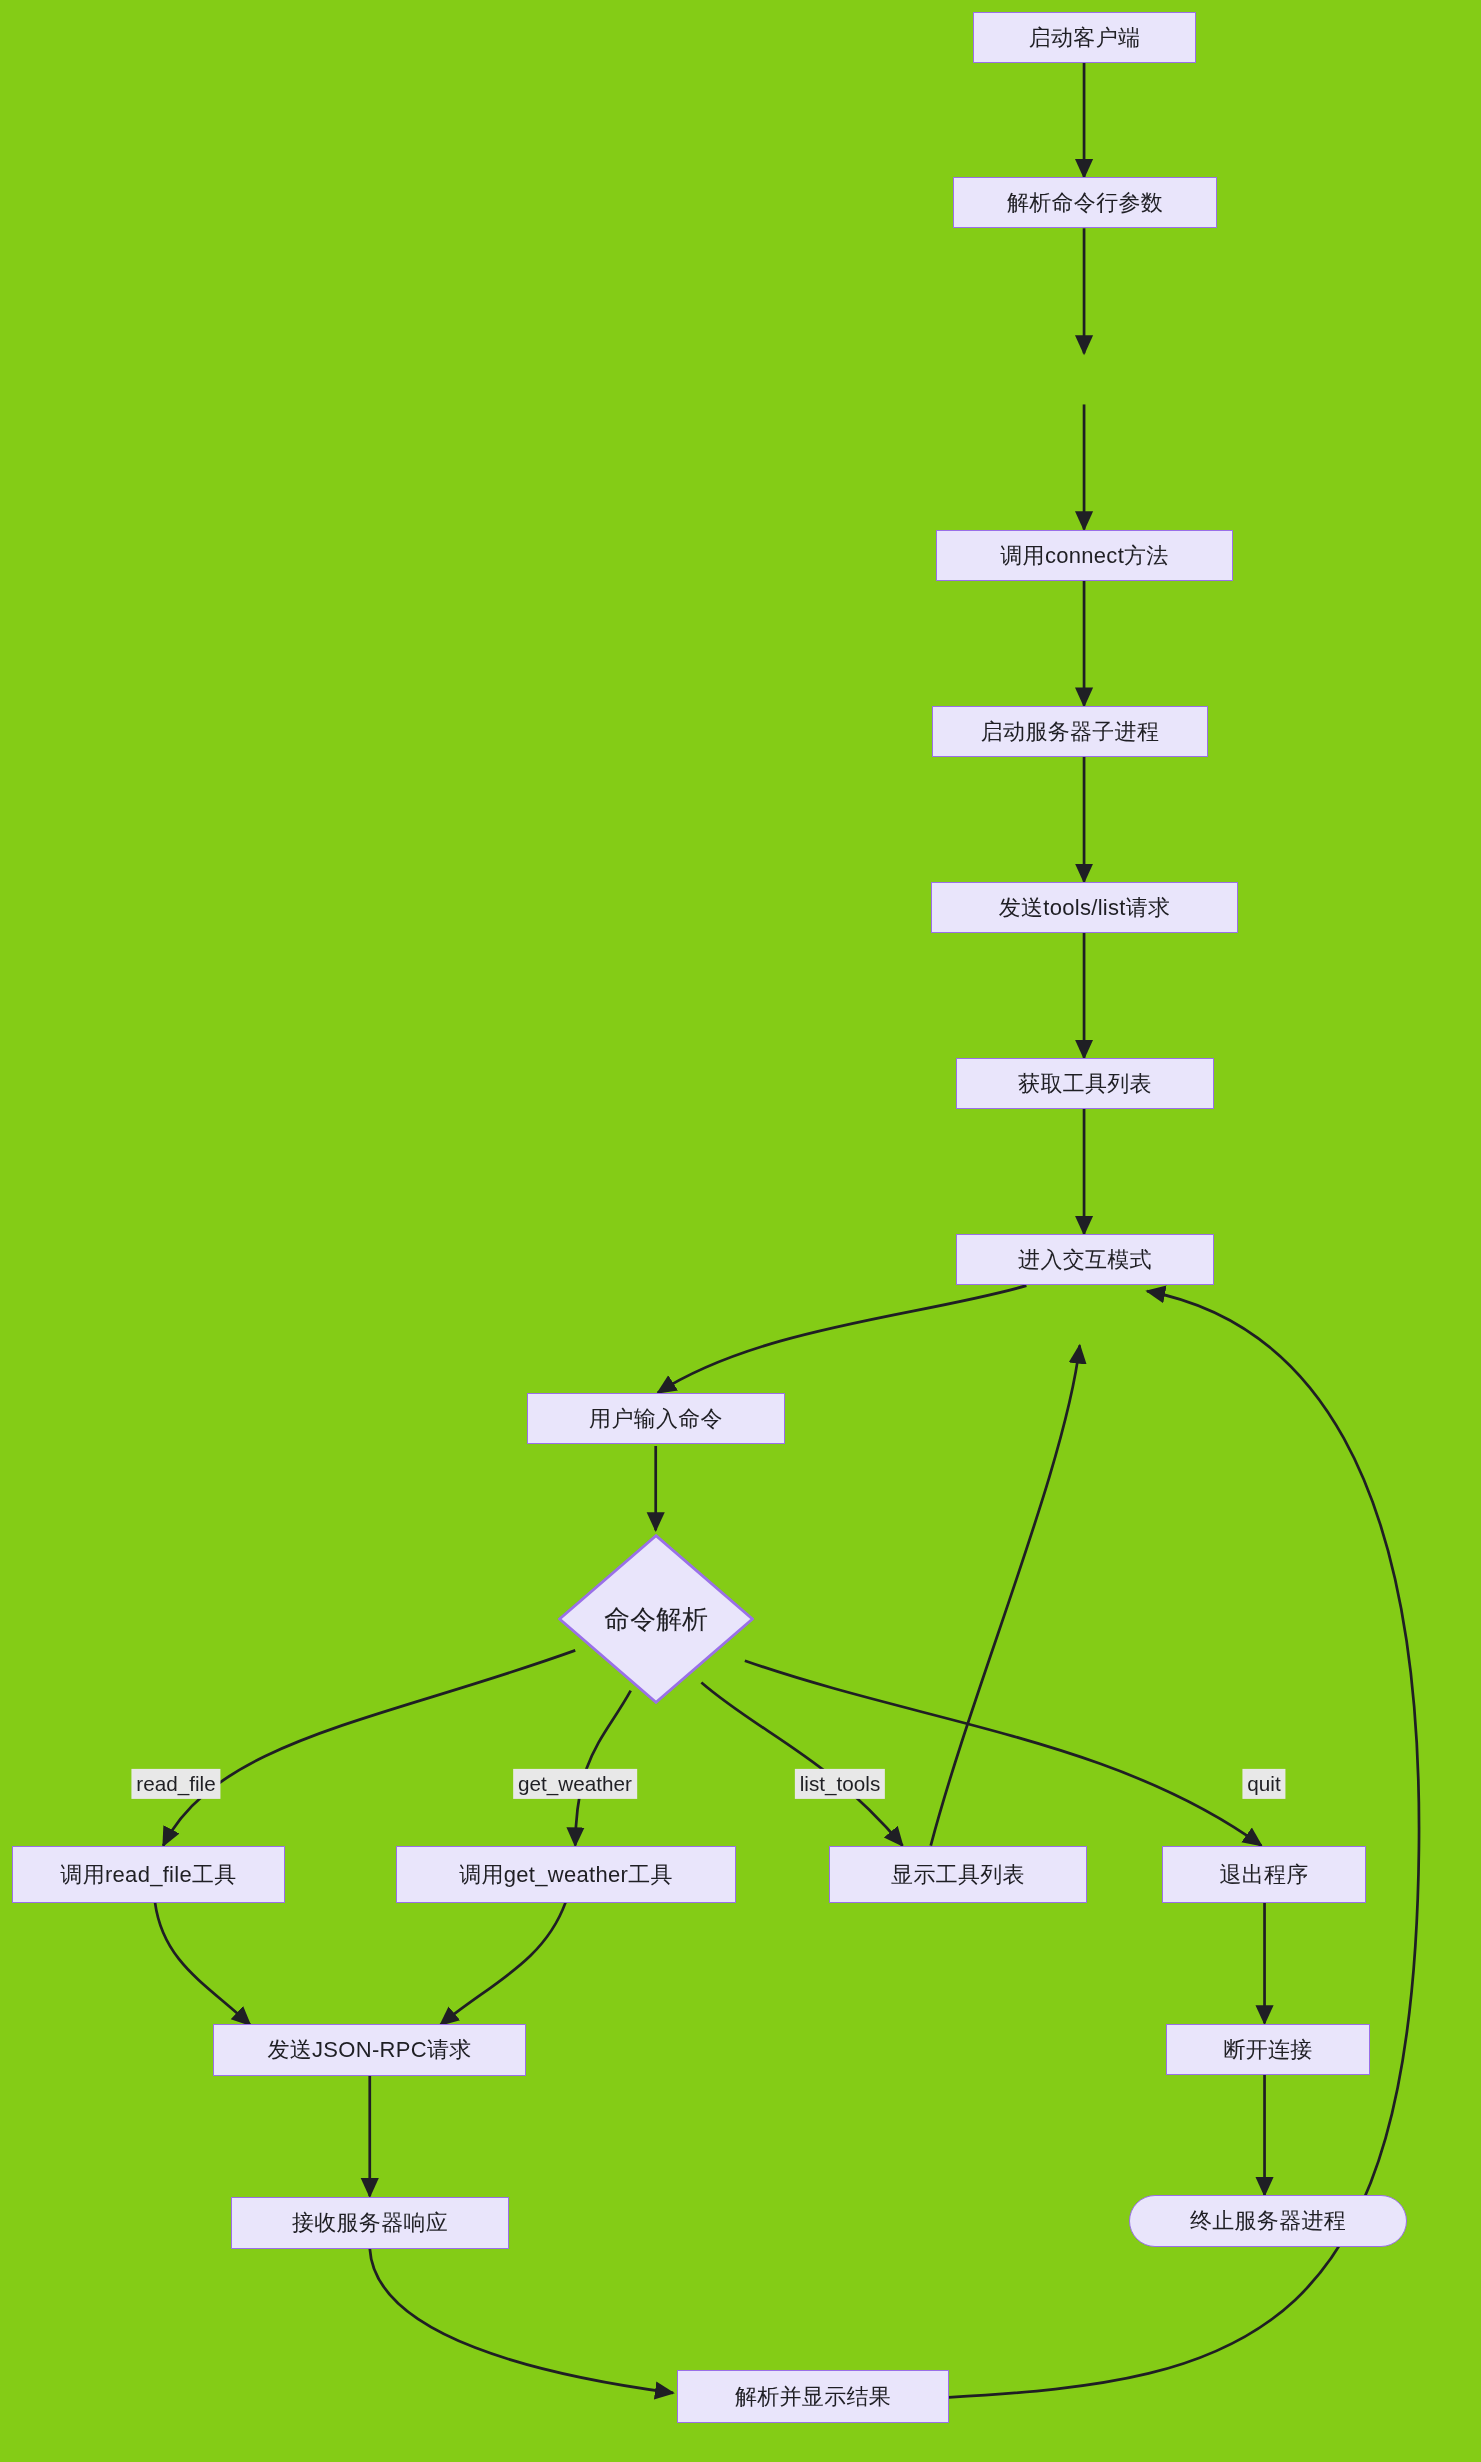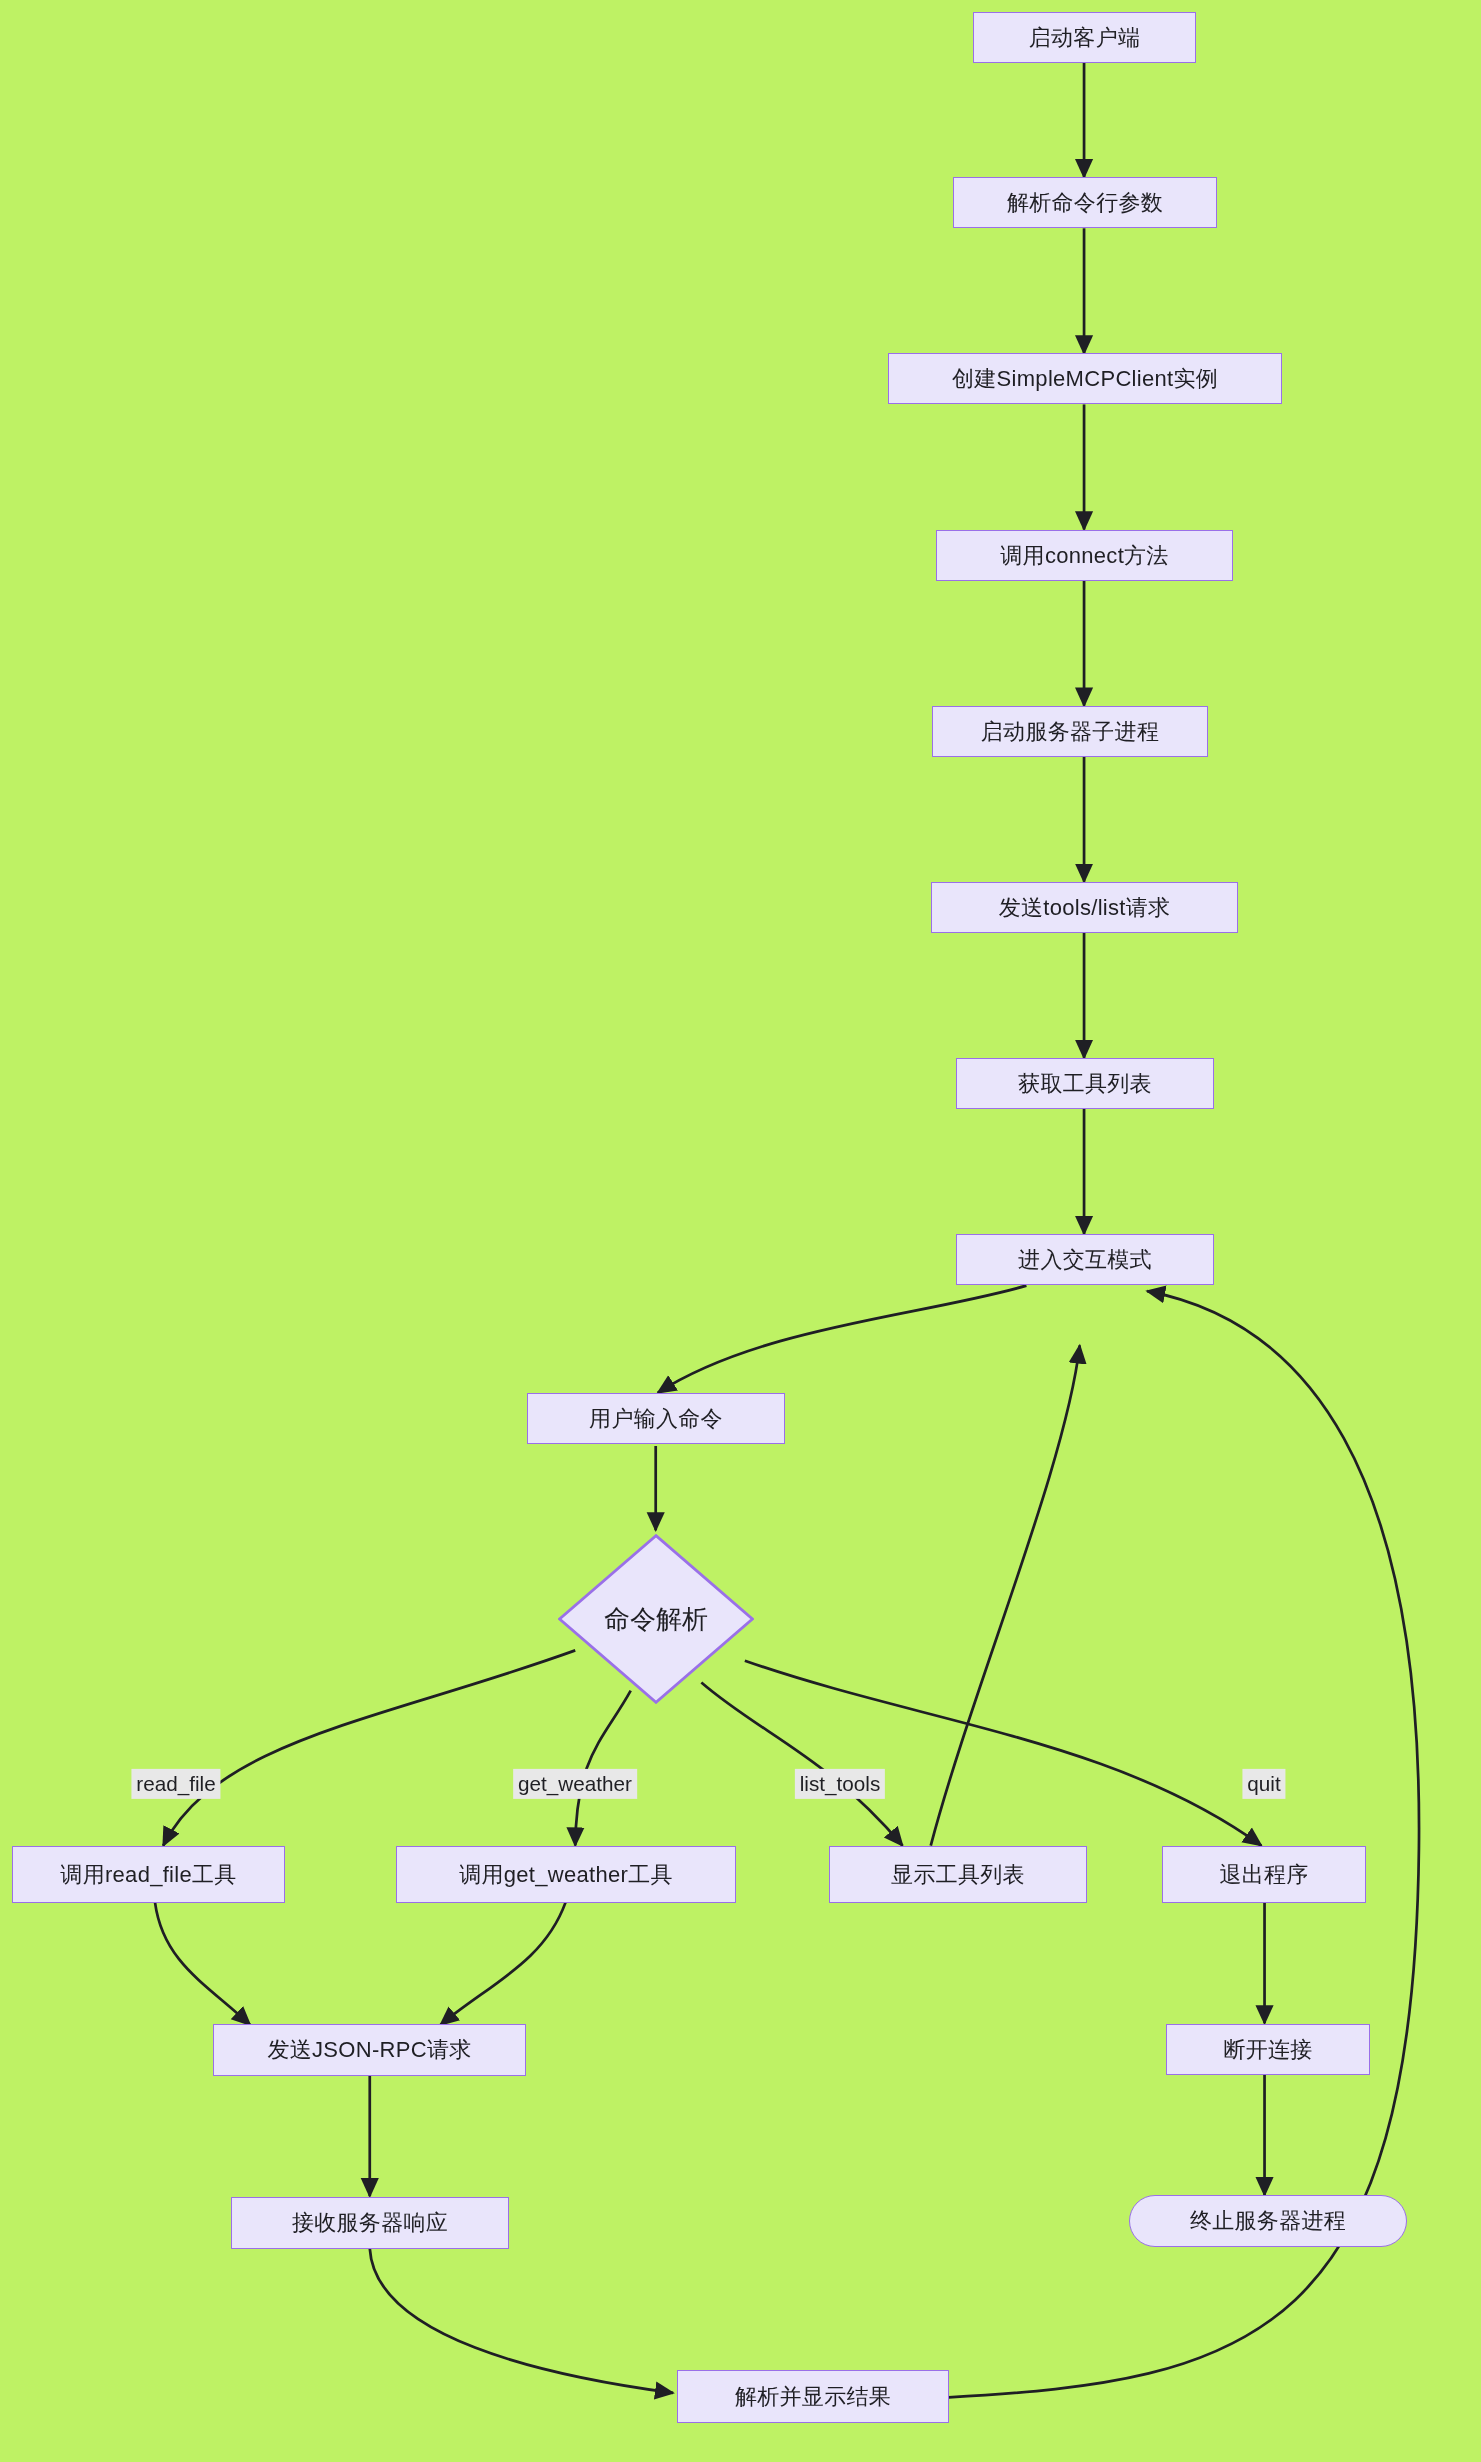--- a/index.html
+++ b/index.html
@@ -7,21 +7,21 @@
     padding: 0;
     background: #ffffff;
   }
   body {
     font-family: "Liberation Sans", "DejaVu Sans", sans-serif;
   }
   #diagram-root {
     position: relative;
     width: 1481px;
     height: 2462px;
-    background: #bef264;
+    background: #84cc16;
     overflow: hidden;
   }
   #flow-svg {
     position: absolute;
     top: 0; left: 0;
     width: 1481px;
     height: 2462px;
   }
   .node-box {
     position: absolute;
@@ -130,23 +130,20 @@
   </svg>
 
   <div class="node-box" style="left:973px; top:12px; width:223px; height:51px;">
     <span>启动客户端</span>
   </div>
 
   <div class="node-box" style="left:953px; top:177px; width:264px; height:51px;">
     <span>解析命令行参数</span>
   </div>
 
-  <div class="node-box" style="left:888px; top:353px; width:394px; height:51px;">
-    <span>创建SimpleMCPClient实例</span>
-  </div>
 
   <div class="node-box" style="left:936px; top:530px; width:297px; height:51px;">
     <span>调用connect方法</span>
   </div>
 
   <div class="node-box" style="left:932px; top:706px; width:276px; height:51px;">
     <span>启动服务器子进程</span>
   </div>
 
   <div class="node-box" style="left:931px; top:882px; width:307px; height:51px;">

